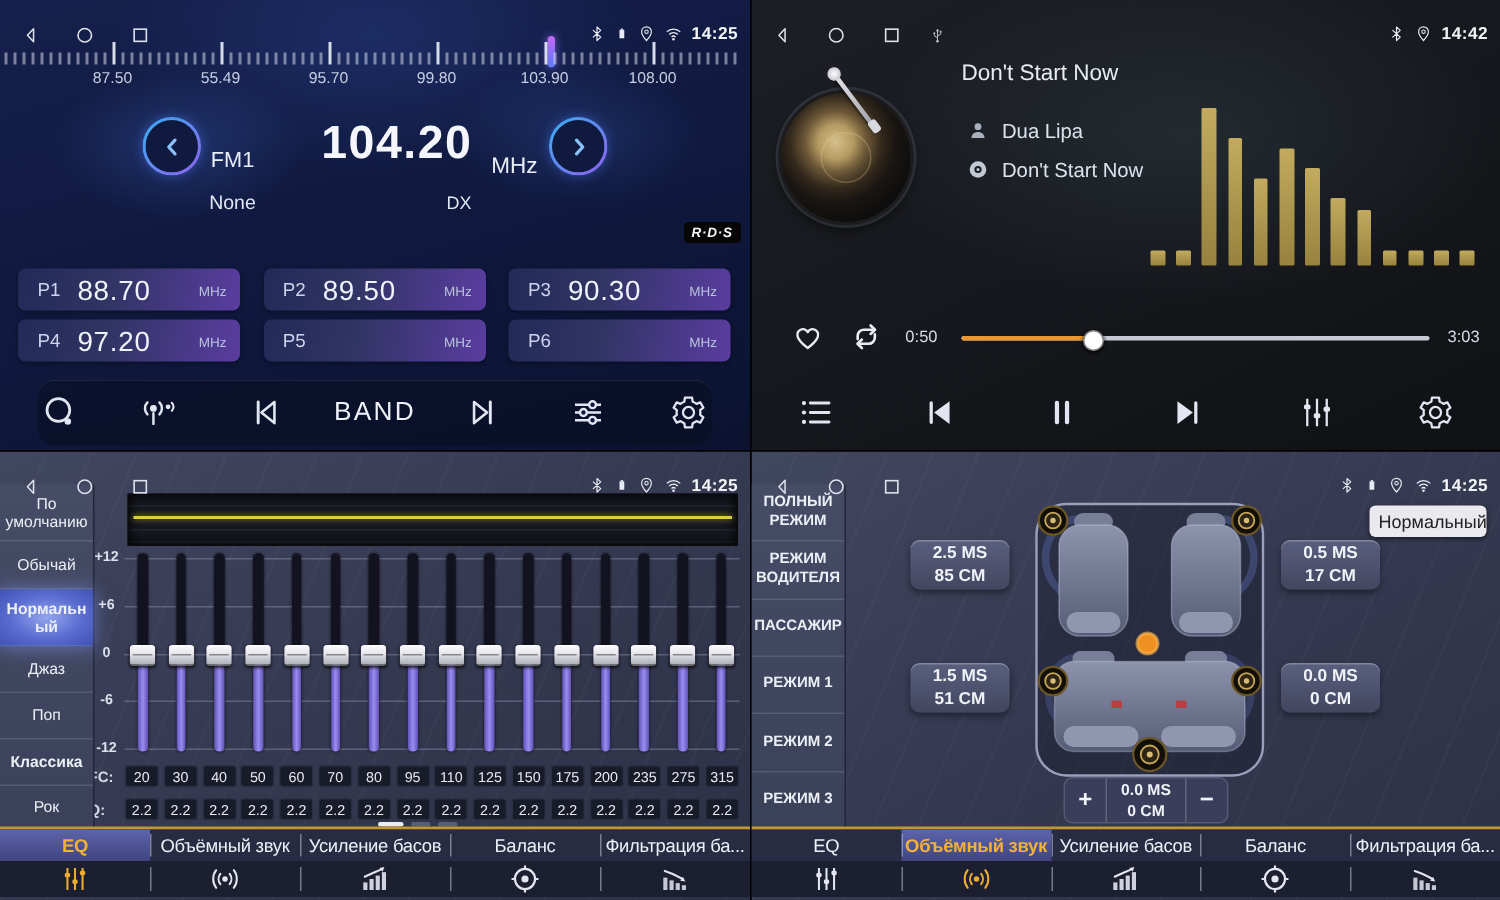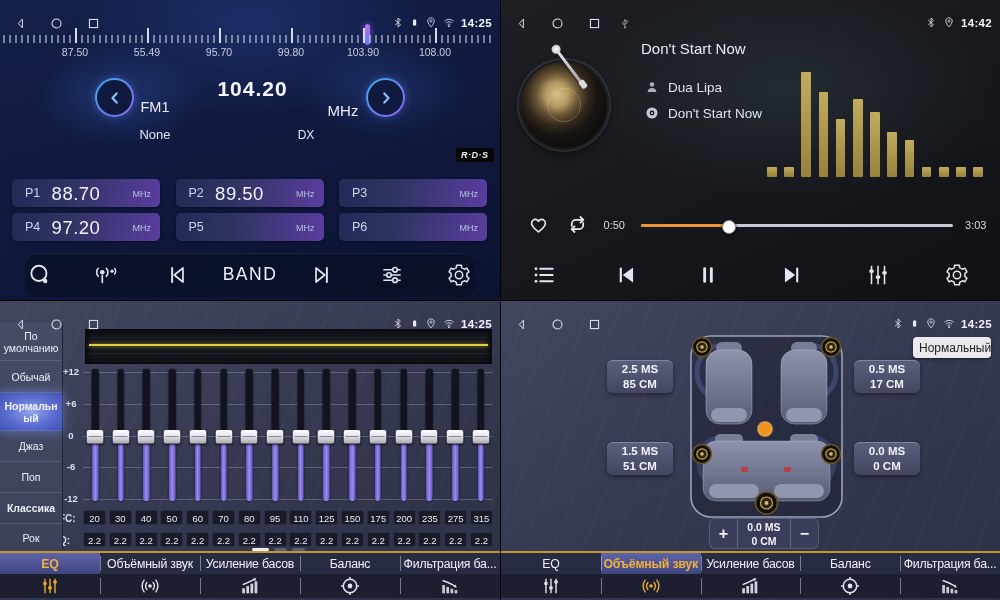--- a/index.html
+++ b/index.html
@@ -37,21 +37,21 @@
     background:linear-gradient(180deg,#c468f2,#5a7cf6);box-shadow:0 0 6px rgba(140,110,250,.8);}
   #scale-labels{position:absolute;left:0;top:46px;width:500px;height:14px;}
   .slabel{position:absolute;top:0;transform:translateX(-50%);font-size:10.5px;color:#c6cde2;}
   .tbtn{position:absolute;width:35px;height:35px;border-radius:50%;cursor:pointer;
     background:linear-gradient(#0f1a3e,#0f1a3e) padding-box,linear-gradient(135deg,#35b0f0,#9060f0) border-box;
     border:2.5px solid transparent;box-shadow:0 0 8px rgba(80,120,240,.5);
     display:flex;align-items:center;justify-content:center;}
   .tbtn.left{left:95px;top:78px}.tbtn.right{left:366px;top:78px}
   .tbtn svg{width:20px;height:20px}
   .fm1{position:absolute;left:132px;top:99px;width:46px;text-align:center;font-size:14.5px;color:#e9edf8;}
-  .bigfreq{position:absolute;left:190px;top:77px;width:125px;text-align:center;font-size:21px;font-weight:600;color:#f4f6fc;letter-spacing:1px;}
+  .bigfreq{position:absolute;left:190px;top:77px;width:125px;text-align:right;font-size:31px;font-weight:600;color:#f4f6fc;letter-spacing:1px;}
   .bmhz{position:absolute;left:322px;top:102px;width:42px;text-align:center;font-size:15px;color:#e9edf8;}
   .stname{position:absolute;left:130px;top:127px;width:50px;text-align:center;font-size:13px;color:#e2e7f4;}
   .dx{position:absolute;left:290px;top:128px;width:32px;text-align:center;font-size:12px;color:#e2e7f4;}
   .rds{position:absolute;left:456px;top:148px;background:#060607;border-radius:3px;padding:2px 5px;
     font-size:9px;font-style:italic;font-weight:bold;letter-spacing:.5px;color:#f4f4f6;}
   #preset-grid{position:absolute;left:12px;top:179px;display:grid;grid-template-columns:repeat(3,148px);grid-auto-rows:28px;column-gap:15.5px;row-gap:6px;}
   .chip{position:relative;width:148px;height:28px;border-radius:5px;cursor:pointer;
     background:linear-gradient(100deg,#232a58 0%,#303463 40%,#5a3da0 100%);box-shadow:0 1px 3px rgba(0,0,0,.4);}
   .pnum{position:absolute;left:13px;top:7px;font-size:12.5px;color:#ccd3ec;}
   .pfreq{position:absolute;left:0;right:20px;top:3.5px;text-align:center;font-size:18.5px;color:#f0f2fb;letter-spacing:.5px;}
@@ -313,20 +313,21 @@
         <span class="pfreq">88.70</span>
         <span class="punit">MHz</span>
       </div>
       <div class="chip">
         <span class="pnum">P2</span>
         <span class="pfreq">89.50</span>
         <span class="punit">MHz</span>
       </div>
       <div class="chip">
         <span class="pnum">P3</span>
+        <span class="pfreq">90.30</span>
         <span class="punit">MHz</span>
       </div>
       <div class="chip">
         <span class="pnum">P4</span>
         <span class="pfreq">97.20</span>
         <span class="punit">MHz</span>
       </div>
       <div class="chip">
         <span class="pnum">P5</span>
         <span class="punit">MHz</span>
@@ -837,20 +838,40 @@
         </span>
       <span class="sic">
           <svg viewBox="0 0 24 24">
             <path d="M3 9.5 C8 4.5 16 4.5 21 9.5 M6.2 13 C9.5 9.8 14.5 9.8 17.8 13 M9.3 16.3 C10.8 14.9 13.2 14.9 14.7 16.3" fill="none" stroke="currentColor" stroke-width="1.7"></path>
             <circle cx="12" cy="19.3" r="1.7" fill="currentColor"></circle>
           </svg>
         </span>
       <span class="sttime">14:25</span>
     </div>
   </div>
+  <div id="mode-list" class="side">
+      <div class="side-item mode">
+        <span>ПОЛНЫЙ РЕЖИМ</span>
+      </div>
+      <div class="side-item mode">
+        <span>РЕЖИМ ВОДИТЕЛЯ</span>
+      </div>
+      <div class="side-item mode">
+        <span>ПАССАЖИР</span>
+      </div>
+      <div class="side-item mode">
+        <span>РЕЖИМ 1</span>
+      </div>
+      <div class="side-item mode">
+        <span>РЕЖИМ 2</span>
+      </div>
+      <div class="side-item mode">
+        <span>РЕЖИМ 3</span>
+      </div>
+    </div>
   <button class="profile">Нормальный</button>
 
   <svg class="car" viewBox="0 0 155 185">
     <defs>
       <linearGradient id="seatG" x1="0" y1="0" x2="0" y2="1">
         <stop offset="0" stop-color="#8d92ad"></stop>
           <stop offset="1" stop-color="#565b76"></stop>
       </linearGradient>
     </defs>
     <rect x="2" y="2" width="151" height="181" rx="20" fill="rgba(18,20,34,.35)" stroke="#9aa0bb" stroke-width="1.6"></rect>

